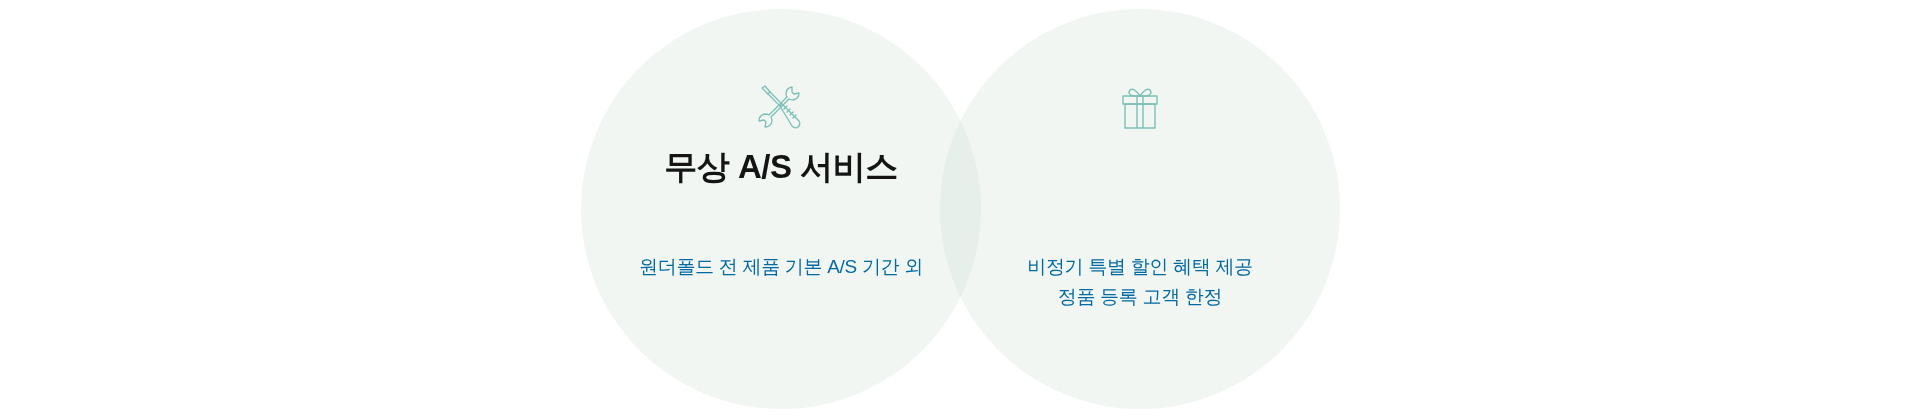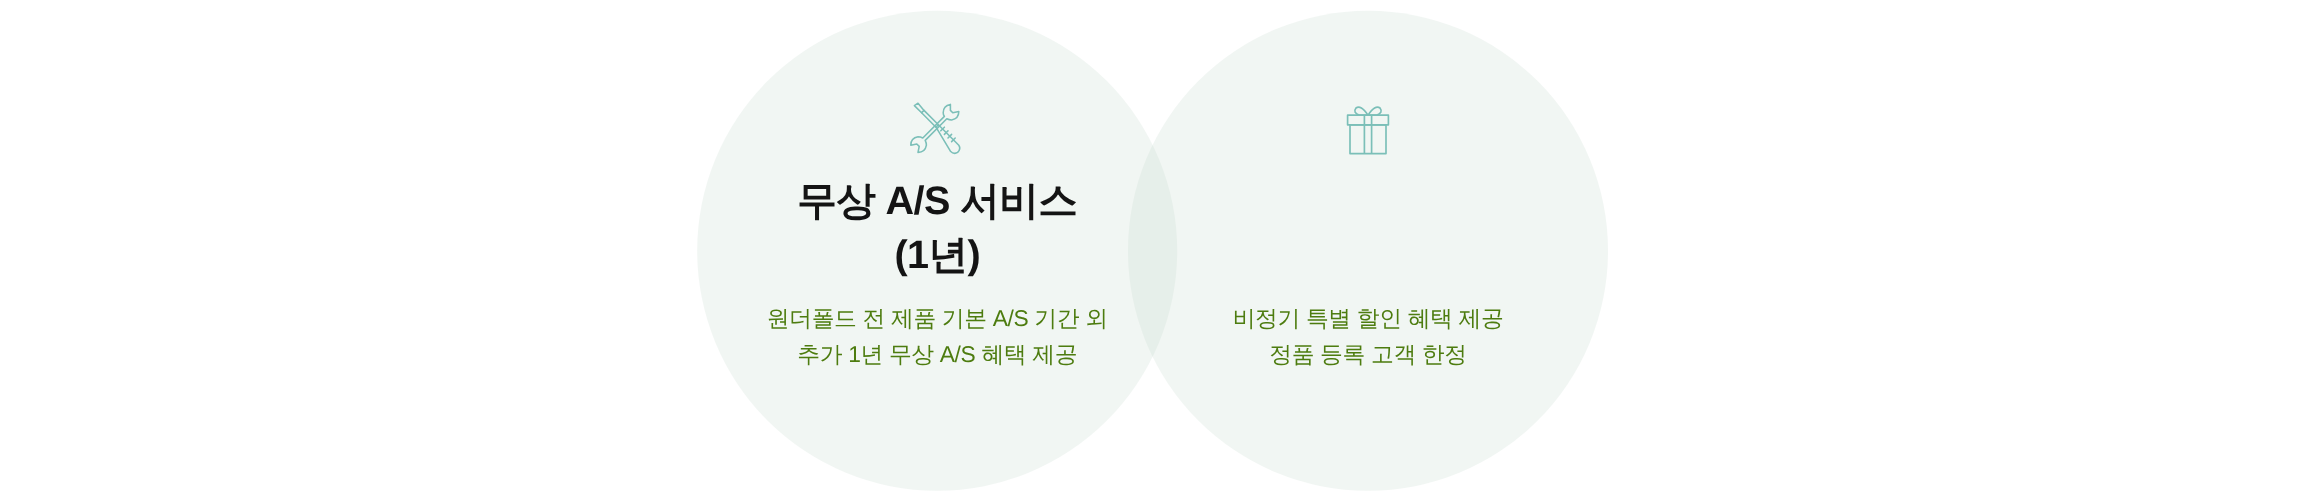--- a/index.html
+++ b/index.html
@@ -54,21 +54,21 @@
     letter-spacing: -0.5px;
   }
   .title span { display: block; }
   .desc {
     position: absolute;
     top: 252px;
     left: 0;
     right: 0;
     font-size: 19px;
     line-height: 30px;
-    color: #4d7c0f;
+    color: #0369a1;
     letter-spacing: -0.3px;
   }
   .desc span { display: block; }
 </style>
 </head>
 <body>
 
 <div class="circle circle-left"></div>
 <div class="circle circle-right"></div>
 
@@ -84,25 +84,23 @@
       <line x1="28" y1="25" x2="31" y2="22"></line>
       <line x1="31" y1="28" x2="34" y2="25"></line>
       <line x1="34" y1="31" x2="37" y2="28"></line>
       <line x1="37" y1="34" x2="40" y2="31"></line>
 
       <path d="M36 3 Q30 4 30 10 Q30 12 31 13 L13 31 Q11 30 9 30 Q3 31 3 37 L8 36 L10 38 L9 43 Q15 43 16 37 Q16 35 15 33 L33 15 Q35 16 37 16 Q43 15 43 9 L38 10 L36 8 Z"></path>
     </svg>
   </div>
   <h2 class="title" style="margin:0;">
     <span>무상 A/S 서비스</span>
-    <span>(1년)</span>
   </h2>
   <p class="desc" style="margin:0;">
     <span>원더폴드 전 제품 기본 A/S 기간 외</span>
-    <span>추가 1년 무상 A/S 혜택 제공</span>
   </p>
 </section>
 
 <section class="card card-right">
   <div class="icon" style="width:38px;height:44px;top:86px;">
     <svg viewBox="0 0 38 44" fill="none" stroke="#7bbfb8" stroke-width="1.4" stroke-linejoin="round">
 
       <path d="M19 10 Q13 1 9 4 Q6 8 12 10 Z"></path>
       <path d="M19 10 Q25 1 29 4 Q32 8 26 10 Z"></path>
 

